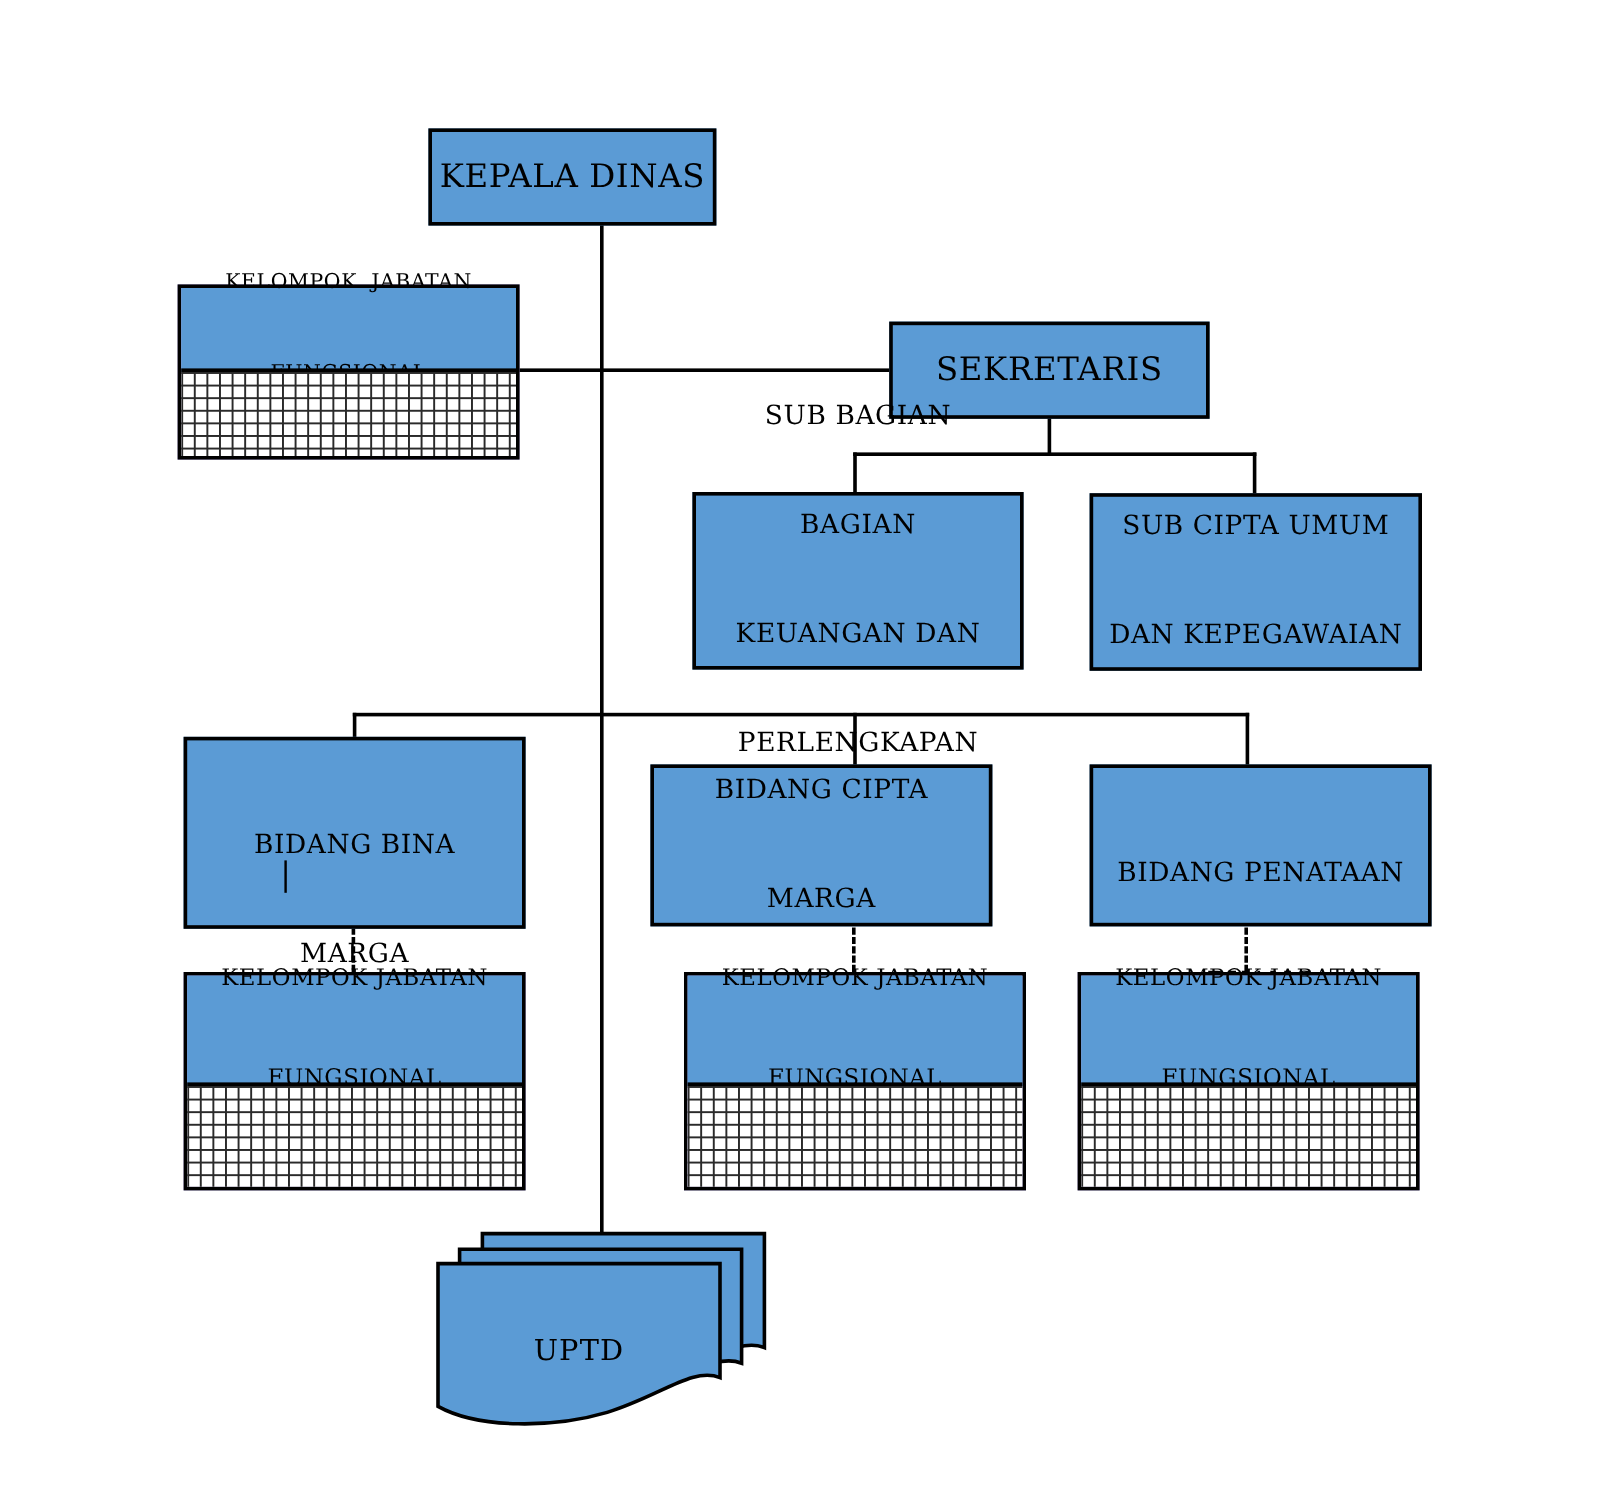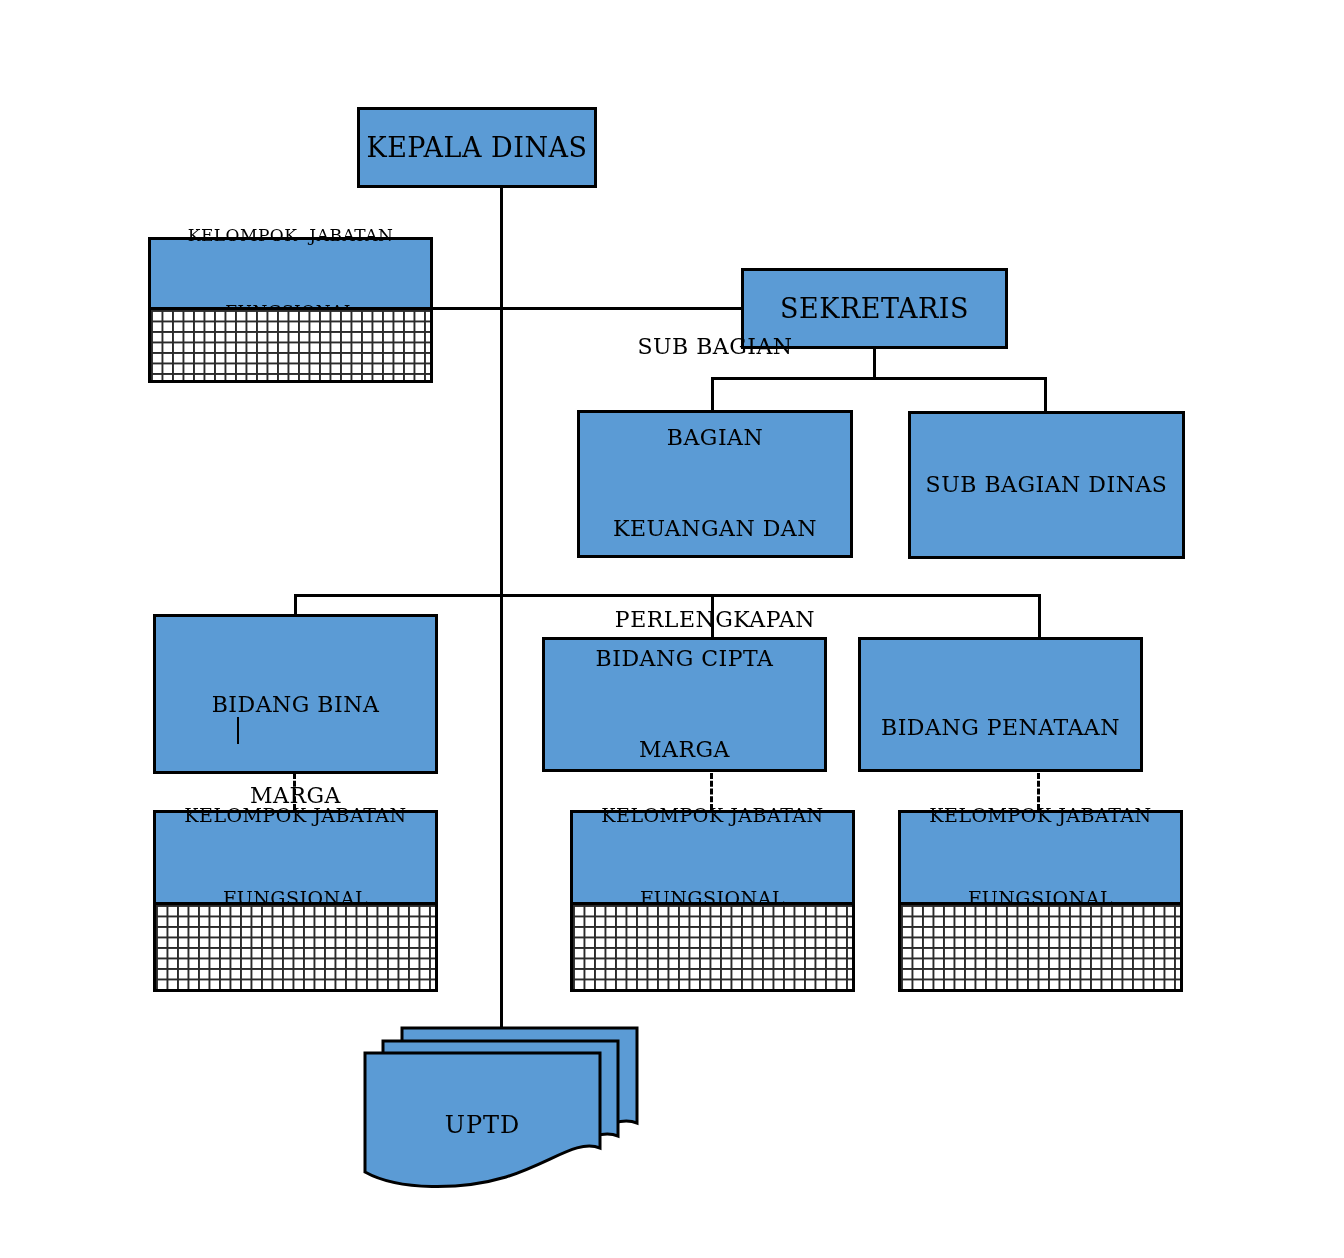--- a/index.html
+++ b/index.html
@@ -95,41 +95,42 @@
     <div class="label md">
       <div>SUB BAGIAN</div>
       <div>BAGIAN</div>
       <div>KEUANGAN DAN</div>
       <div>PERLENGKAPAN</div>
     </div>
   </div>
 
   <div class="node" style="left:908px;top:411px;width:277px;height:148px">
     <div class="label lg">
-      <div>SUB BAGIAN DINAS</div>
+      <div>SUB CIPTA UMUM</div>
+      <div>DAN KEPEGAWAIAN</div>
     </div>
   </div>
 
   <div class="node top-align" style="left:153px;top:614px;width:285px;height:160px;padding-top:12px">
     <div class="label lg">
       <div>BIDANG BINA</div>
       <div>MARGA</div>
     </div>
   </div>
 
   <div class="line" style="left:237px;top:717px;width:2px;height:27px"></div>
 
   <div class="node" style="left:542px;top:637px;width:285px;height:135px">
     <div class="label lg">
       <div>BIDANG CIPTA</div>
       <div>MARGA</div>
     </div>
   </div>
 
-  <div class="node top-align" style="left:858px;top:637px;width:285px;height:135px;padding-top:12px">
+  <div class="node top-align" style="left:908px;top:637px;width:285px;height:135px;padding-top:12px">
     <div class="label lg">
       <div>BIDANG PENATAAN</div>
       <div>RUANG</div>
     </div>
   </div>
 
   <div class="combo" style="left:153px;top:810px;width:285px;height:182px">
     <div class="combo-top" style="height:89px">
       <div class="label kj">
         <div>KELOMPOK JABATAN</div>

